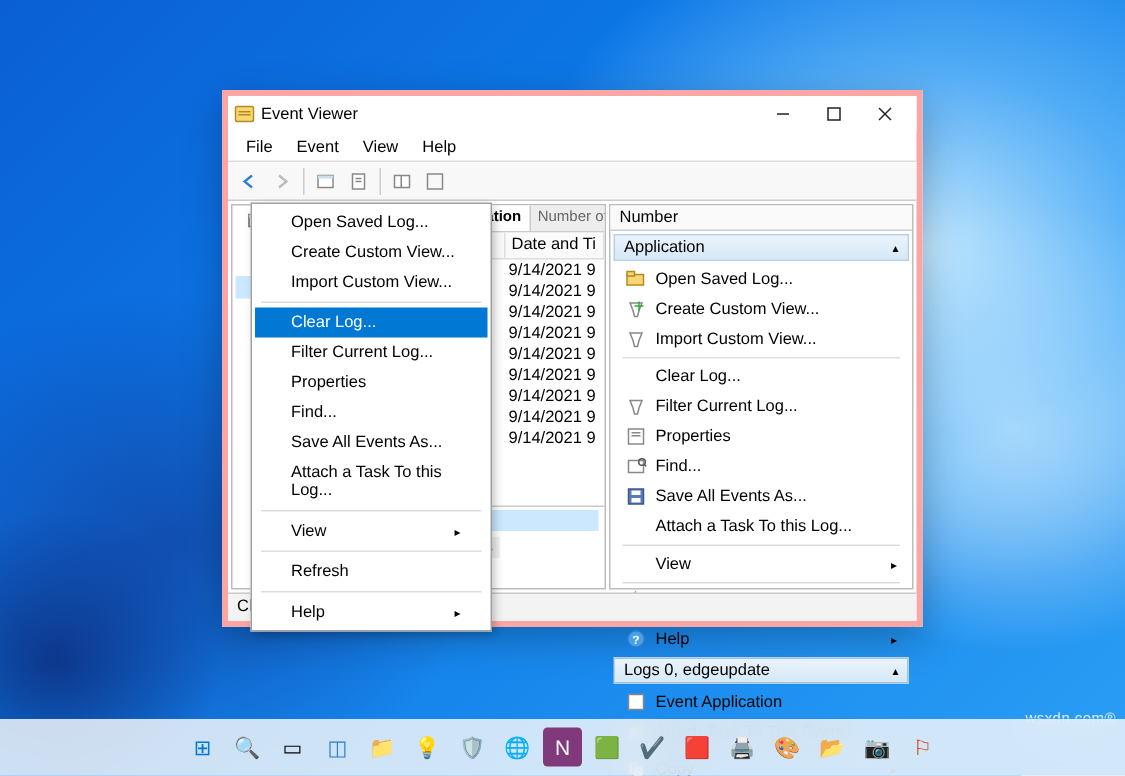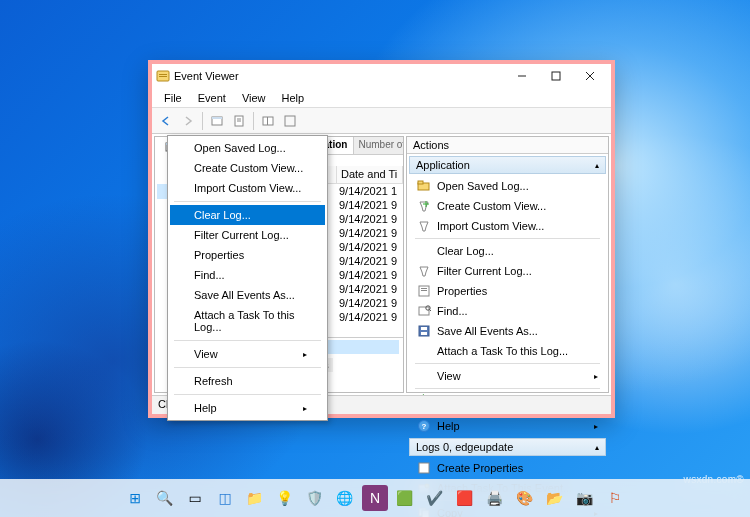--- a/index.html
+++ b/index.html
@@ -36,21 +36,21 @@
 .tree-toggle { width: 9px; height: 9px; display: flex; align-items: center; justify-content: center; font-size: 8px; color: #555; }
 .tree-icon { width: 13px; height: 13px; }
 .tree-row.selected { background: #cce8ff; }
 .tree-row.indent1 { padding-left: 12px; }
 .tree-row.indent2 { padding-left: 24px; }
 
 .center-pane { width: 118px; border: 1px solid #bcbcbc; margin: 2px 0 2px 2px; background: #fff; display: flex; flex-direction: column; min-height: 0; }
 .tabhdr { height: 18px; background: #ededed; border-bottom: 1px solid #ccc; display: flex; font-size: 10px; }
 .tabhdr .tab { padding: 2px 6px; background: #fff; border-right: 1px solid #ccc; font-weight: bold; }
 .tabhdr .txt { padding: 2px 4px; color: #666; overflow: hidden; white-space: nowrap; }
-.colhdr { height: 18px; display: flex; border-bottom: 1px solid #ddd; background: #fafafa; font-size: 11px; margin-top: 11px; }
+.colhdr { height: 18px; display: flex; border-bottom: 1px solid #ddd; background: #fafafa; font-size: 11px; }
 .colhdr > div { padding: 2px 4px; border-right: 1px solid #ddd; }
 .eventlist { flex: 1; overflow: hidden; font-size: 11px; }
 .event-row { display: flex; padding: 1px 0; white-space: nowrap; }
 .event-row .lvl { width: 50px; padding-left: 4px; display: flex; align-items: center; gap: 2px; }
 .event-row .dt { flex: 1; padding-left: 2px; overflow: hidden; }
 .info-icon { width: 10px; height: 10px; border-radius: 50%; background: #2a7dd4; color: #fff; font-size: 7px; display: flex; align-items: center; justify-content: center; font-weight: bold; }
 .detail-pane { border-top: 1px solid #ccc; padding: 2px 4px; font-size: 11px; color: #444; }
 .detail-tab { background: #f0f0f0; padding: 1px 4px; display: inline-block; margin-top: 2px; }
 
 .actions-pane { flex: 1; border: 1px solid #bcbcbc; margin: 2px 2px 2px 2px; background: #fff; display: flex; flex-direction: column; }
@@ -279,26 +279,20 @@
       </div>
       <div class="colhdr">
         <div style="width:50px">Level</div>
         <div style="flex:1">Date and Ti</div>
       </div>
       <div class="eventlist" id="event-list">
           <div class="event-row">
             <span class="lvl">
               <span class="info-icon">i</span>
             </span>
-            <span class="dt">9/14/2021 1</span>
-          </div>
-          <div class="event-row">
-            <span class="lvl">
-              <span class="info-icon">i</span>
-            </span>
             <span class="dt">9/14/2021 9</span>
           </div>
           <div class="event-row">
             <span class="lvl">
               <span class="info-icon">i</span>
             </span>
             <span class="dt">9/14/2021 9</span>
           </div>
           <div class="event-row">
             <span class="lvl">
@@ -344,21 +338,21 @@
           </div>
         </div>
       <div class="detail-pane">
         <div style="background:#cce8ff;padding:1px 2px;margin-bottom:2px">update</div>
         <span class="detail-tab">Det<span>ails</span></span>
         <div style="margin-top:6px">pped.</div>
       </div>
     </div>
 
     <div class="actions-pane">
-      <div class="actions-title">Actions</div>
+      <div class="actions-title">Number</div>
       <div class="section-hdr">
         <span>Application</span>
           <span class="caret">▴</span>
       </div>
       <div id="actions1">
           <div class="action-item">
             <span class="action-icon">
               <svg width="14" height="14">
                 <rect x="1" y="4" width="11" height="7" fill="#f7d774" stroke="#b58a1a"></rect>
                 <rect x="1" y="2" width="5" height="3" fill="#f7d774" stroke="#b58a1a"></rect>
@@ -463,21 +457,21 @@
         <span>Logs 0, edgeupdate</span>
           <span class="caret">▴</span>
       </div>
       <div id="actions2">
           <div class="action-item">
             <span class="action-icon">
               <svg width="14" height="14">
                 <rect x="2" y="2" width="10" height="10" fill="#fff" stroke="#888"></rect>
               </svg>
             </span>
-            <span>Create Properties</span>
+            <span>Event Application</span>
           </div>
           <div class="action-item">
             <span class="action-icon">
               <svg width="14" height="14">
                 <rect x="2" y="4" width="10" height="8" fill="#fff" stroke="#888"></rect>
                 <circle cx="10" cy="5" r="2" fill="#f7d774" stroke="#b58a1a"></circle>
               </svg>
             </span>
             <span>Attach Task To This Event...</span>
           </div>

